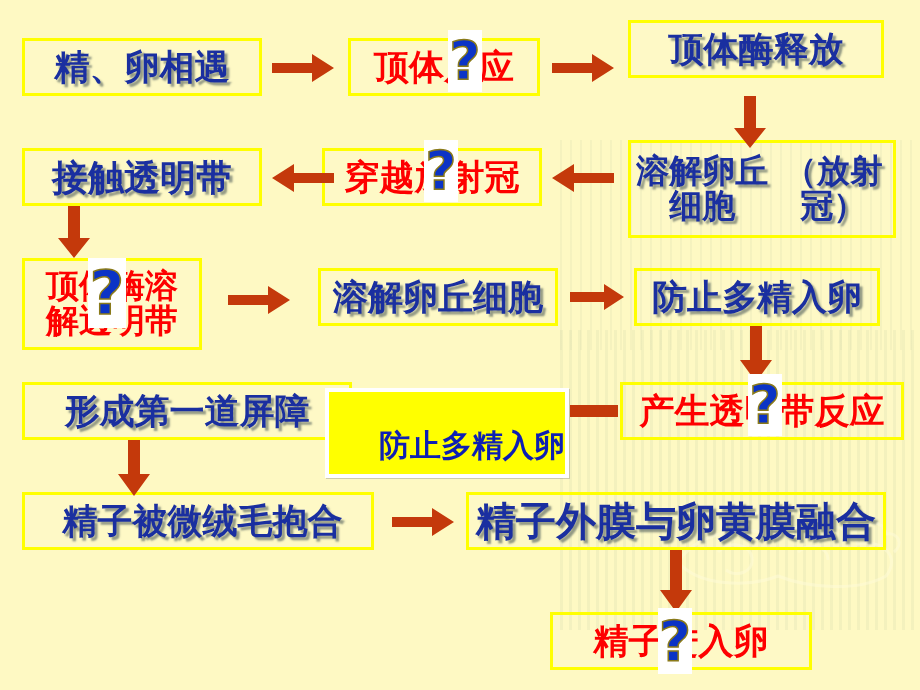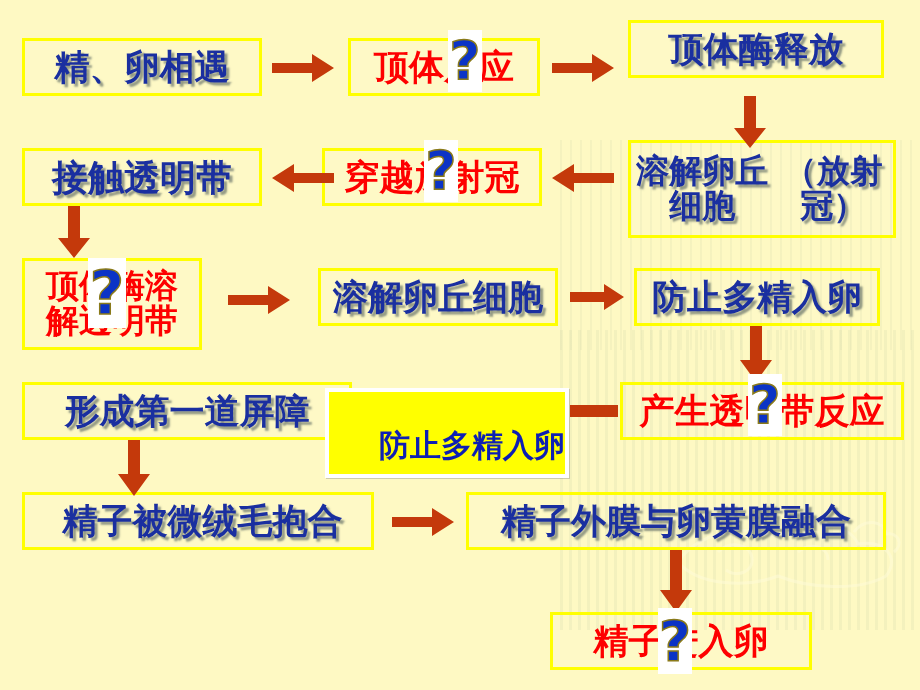--- a/index.html
+++ b/index.html
@@ -269,21 +269,21 @@
   <div class="node blue" style="left:22px;top:492px;width:352px;height:58px;font-size:35px;padding-left:9px;">
     <span class="txt">精子被微绒毛抱合</span>
   </div>
 
   <div class="arrow" style="left:392px;top:508px;width:62px;height:28px;">
     <svg width="62" height="28" viewBox="0 0 62 28">
       <path d="M0 9 H40 V0 L62 14 L40 28 V19 H0 Z" fill="#c4390b"></path>
     </svg>
   </div>
 
-  <div class="node blue" style="left:466px;top:492px;width:420px;height:58px;font-size:35px;">
+  <div class="node blue" style="left:466px;top:492px;width:420px;height:58px;font-size:40px;">
     <span class="txt">精子外膜与卵黄膜融合</span>
   </div>
 
   <div class="arrow" style="left:660px;top:550px;width:32px;height:62px;">
     <svg width="32" height="62" viewBox="0 0 32 62">
       <path d="M10 0 H22 V40 H32 L16 62 L0 40 H10 Z" fill="#c4390b"></path>
     </svg>
   </div>
 
   <div class="node red" style="left:550px;top:612px;width:262px;height:58px;font-size:35px;">

